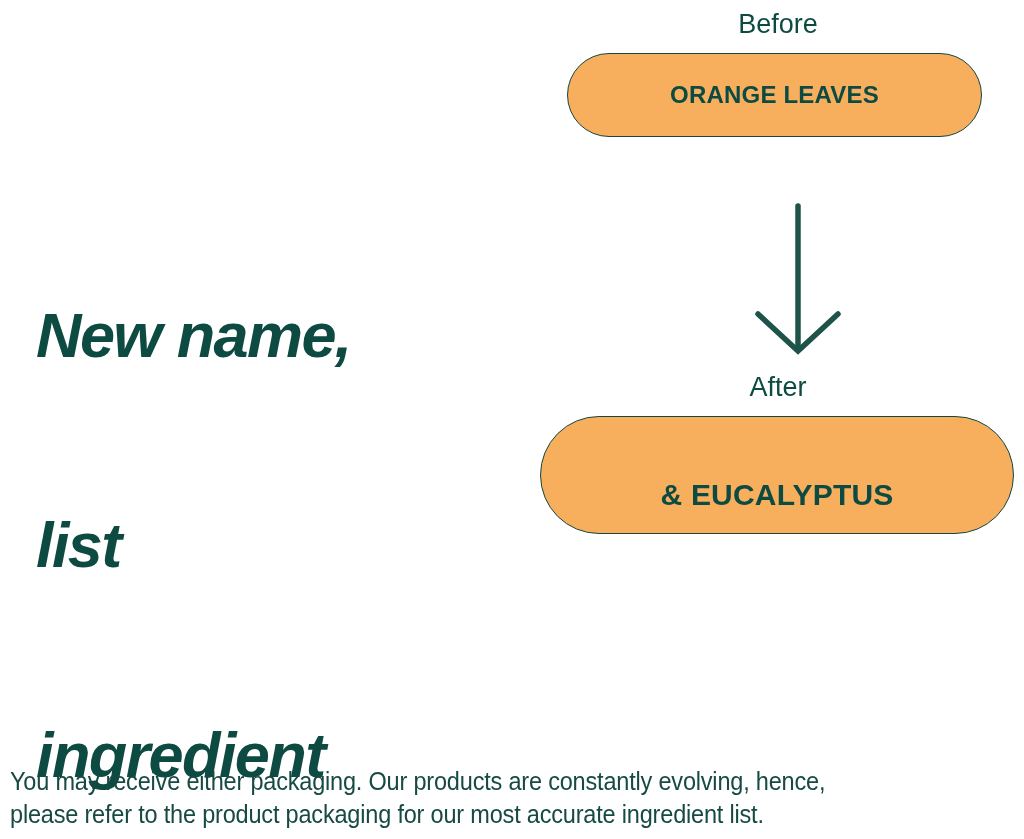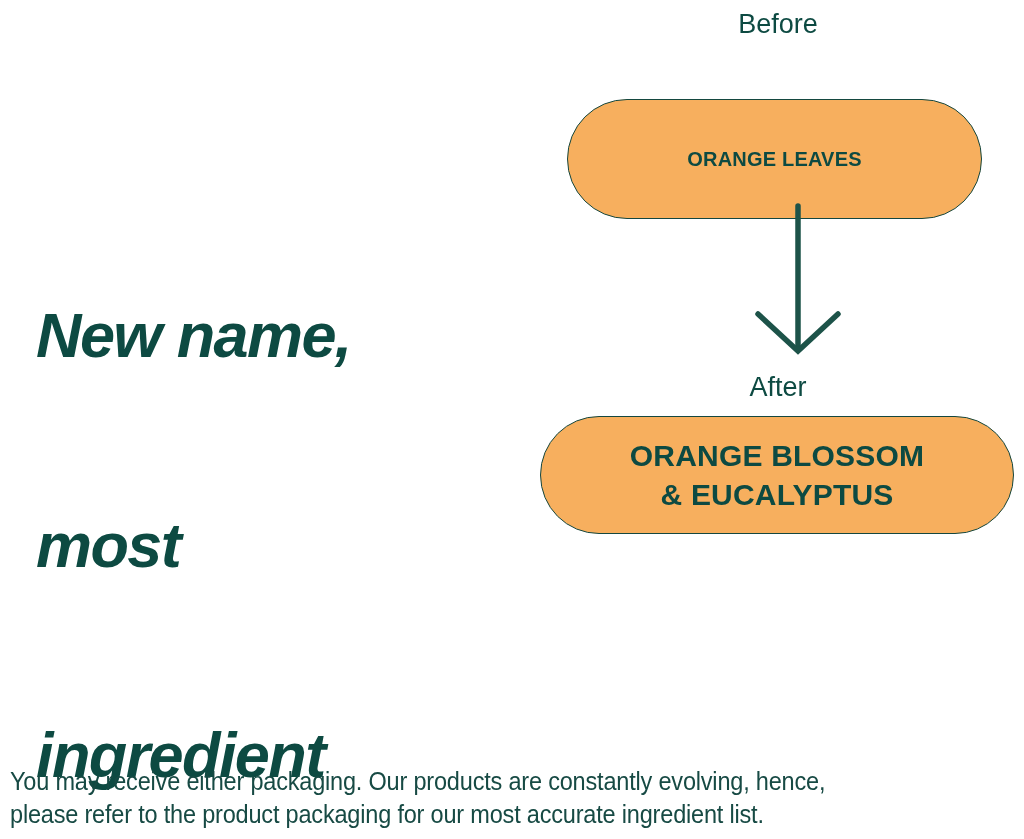--- a/index.html
+++ b/index.html
@@ -76,24 +76,23 @@
     color: #0D4A42;
     font-family: "Liberation Sans", sans-serif;
     font-weight: 700;
     letter-spacing: 0.2px;
   }
 
   .pill-before {
     left: 47px;
     top: 41px;
     width: 415px;
-    height: 120px;
-    font-size: 20px;
+    height: 84px;
+    font-size: 24px;
     line-height: 34px;
-    margin-top: 46px;
   }
 
   .pill-after {
     left: 20px;
     top: 404px;
     width: 474px;
     height: 118px;
     font-size: 30px;
     line-height: 39px;
   }
@@ -126,21 +125,21 @@
   }
   .disclaimer-line { display: block; white-space: pre; }
 </style>
 </head>
 <body>
 
 <div id="page">
 
   <div class="headline">
     <span class="headline-line">New name,</span>
-    <span class="headline-line">most</span>
+    <span class="headline-line">list</span>
     <span class="headline-line">ingredient</span>
   </div>
 
   <div class="compare">
 
     <div class="step-label before">Before</div>
 
     <div class="pill pill-before">
       <span class="pill-text">ORANGE LEAVES</span>
     </div>
@@ -148,21 +147,21 @@
     <div class="arrow">
       <svg width="120" height="160" viewBox="0 0 120 160" xmlns="http://www.w3.org/2000/svg">
         <line x1="60" y1="4" x2="60" y2="146" stroke="#1D5349" stroke-width="5.5" stroke-linecap="round"></line>
         <polyline points="20,112 60,149 100,112" fill="none" stroke="#1D5349" stroke-width="5.5" stroke-linecap="round" stroke-linejoin="miter"></polyline>
       </svg>
     </div>
 
     <div class="step-label after">After</div>
 
     <div class="pill pill-after">
-      <span class="pill-text"><span>ORANGE BLOSSOM</span><br><span>&amp; EUCALYPTUS</span></span>
+      <span class="pill-text"><br><span>&amp; EUCALYPTUS</span></span>
     </div>
 
   </div>
 
   <div class="disclaimer">
     <span class="disclaimer-line">You may receive either packaging. Our products are constantly evolving, hence,</span>
     <span class="disclaimer-line">please refer to the product packaging for our most accurate ingredient list.</span>
   </div>
 
 </div>

